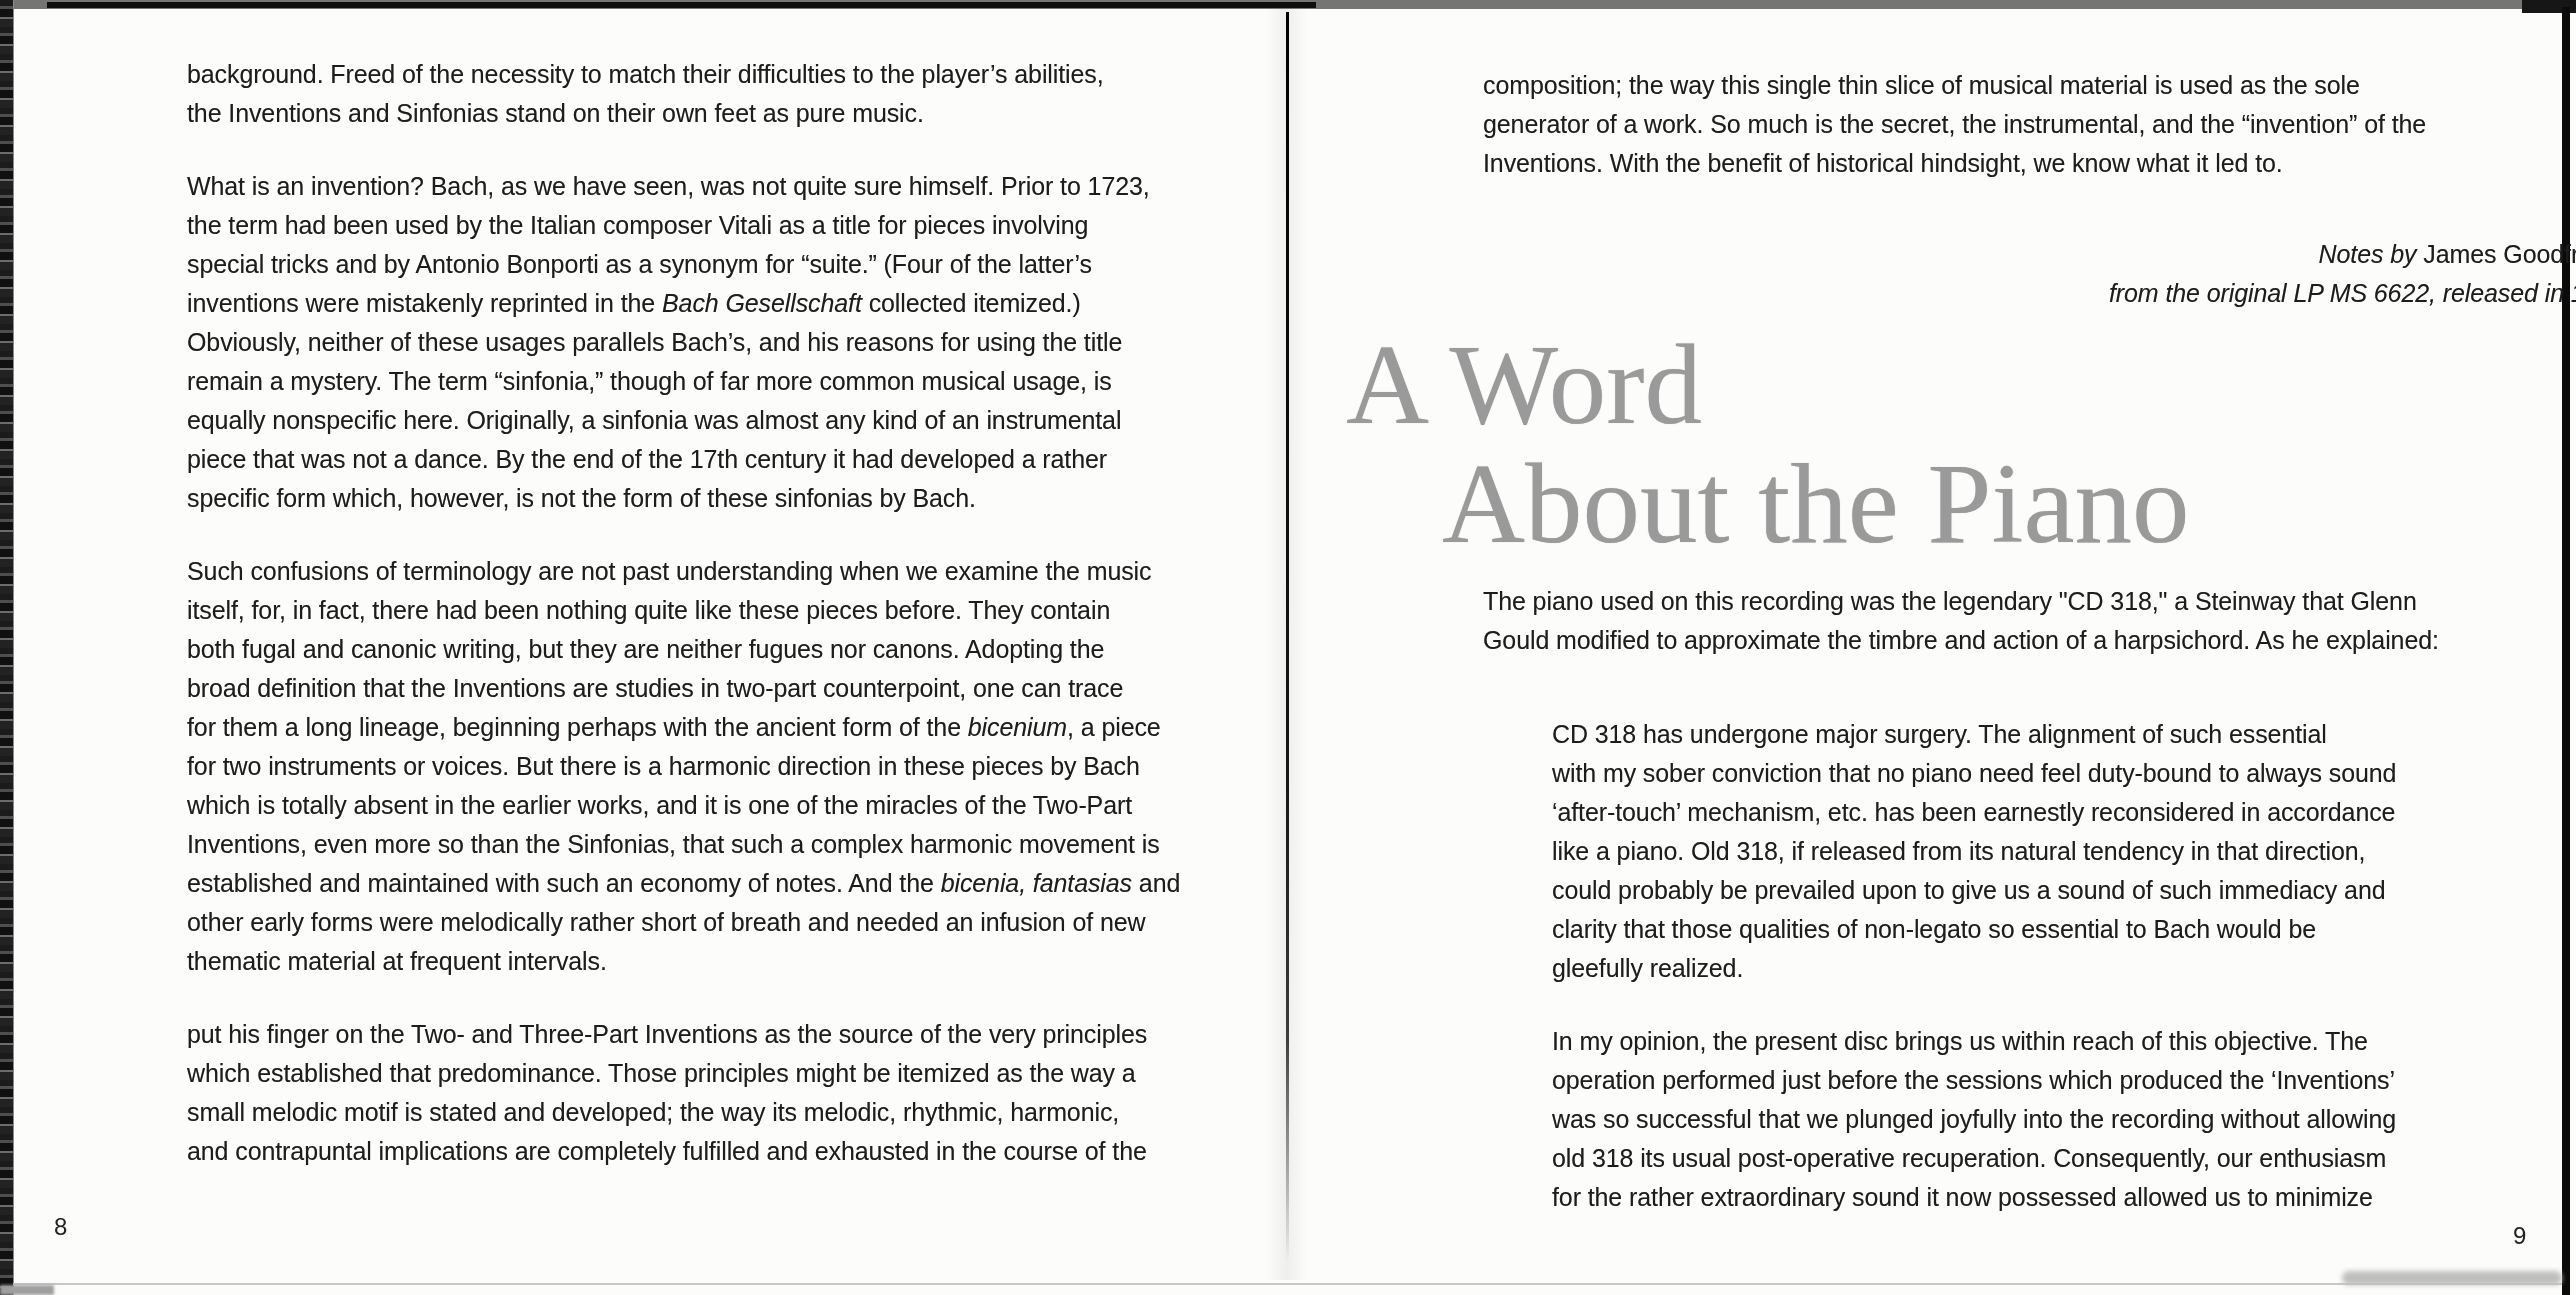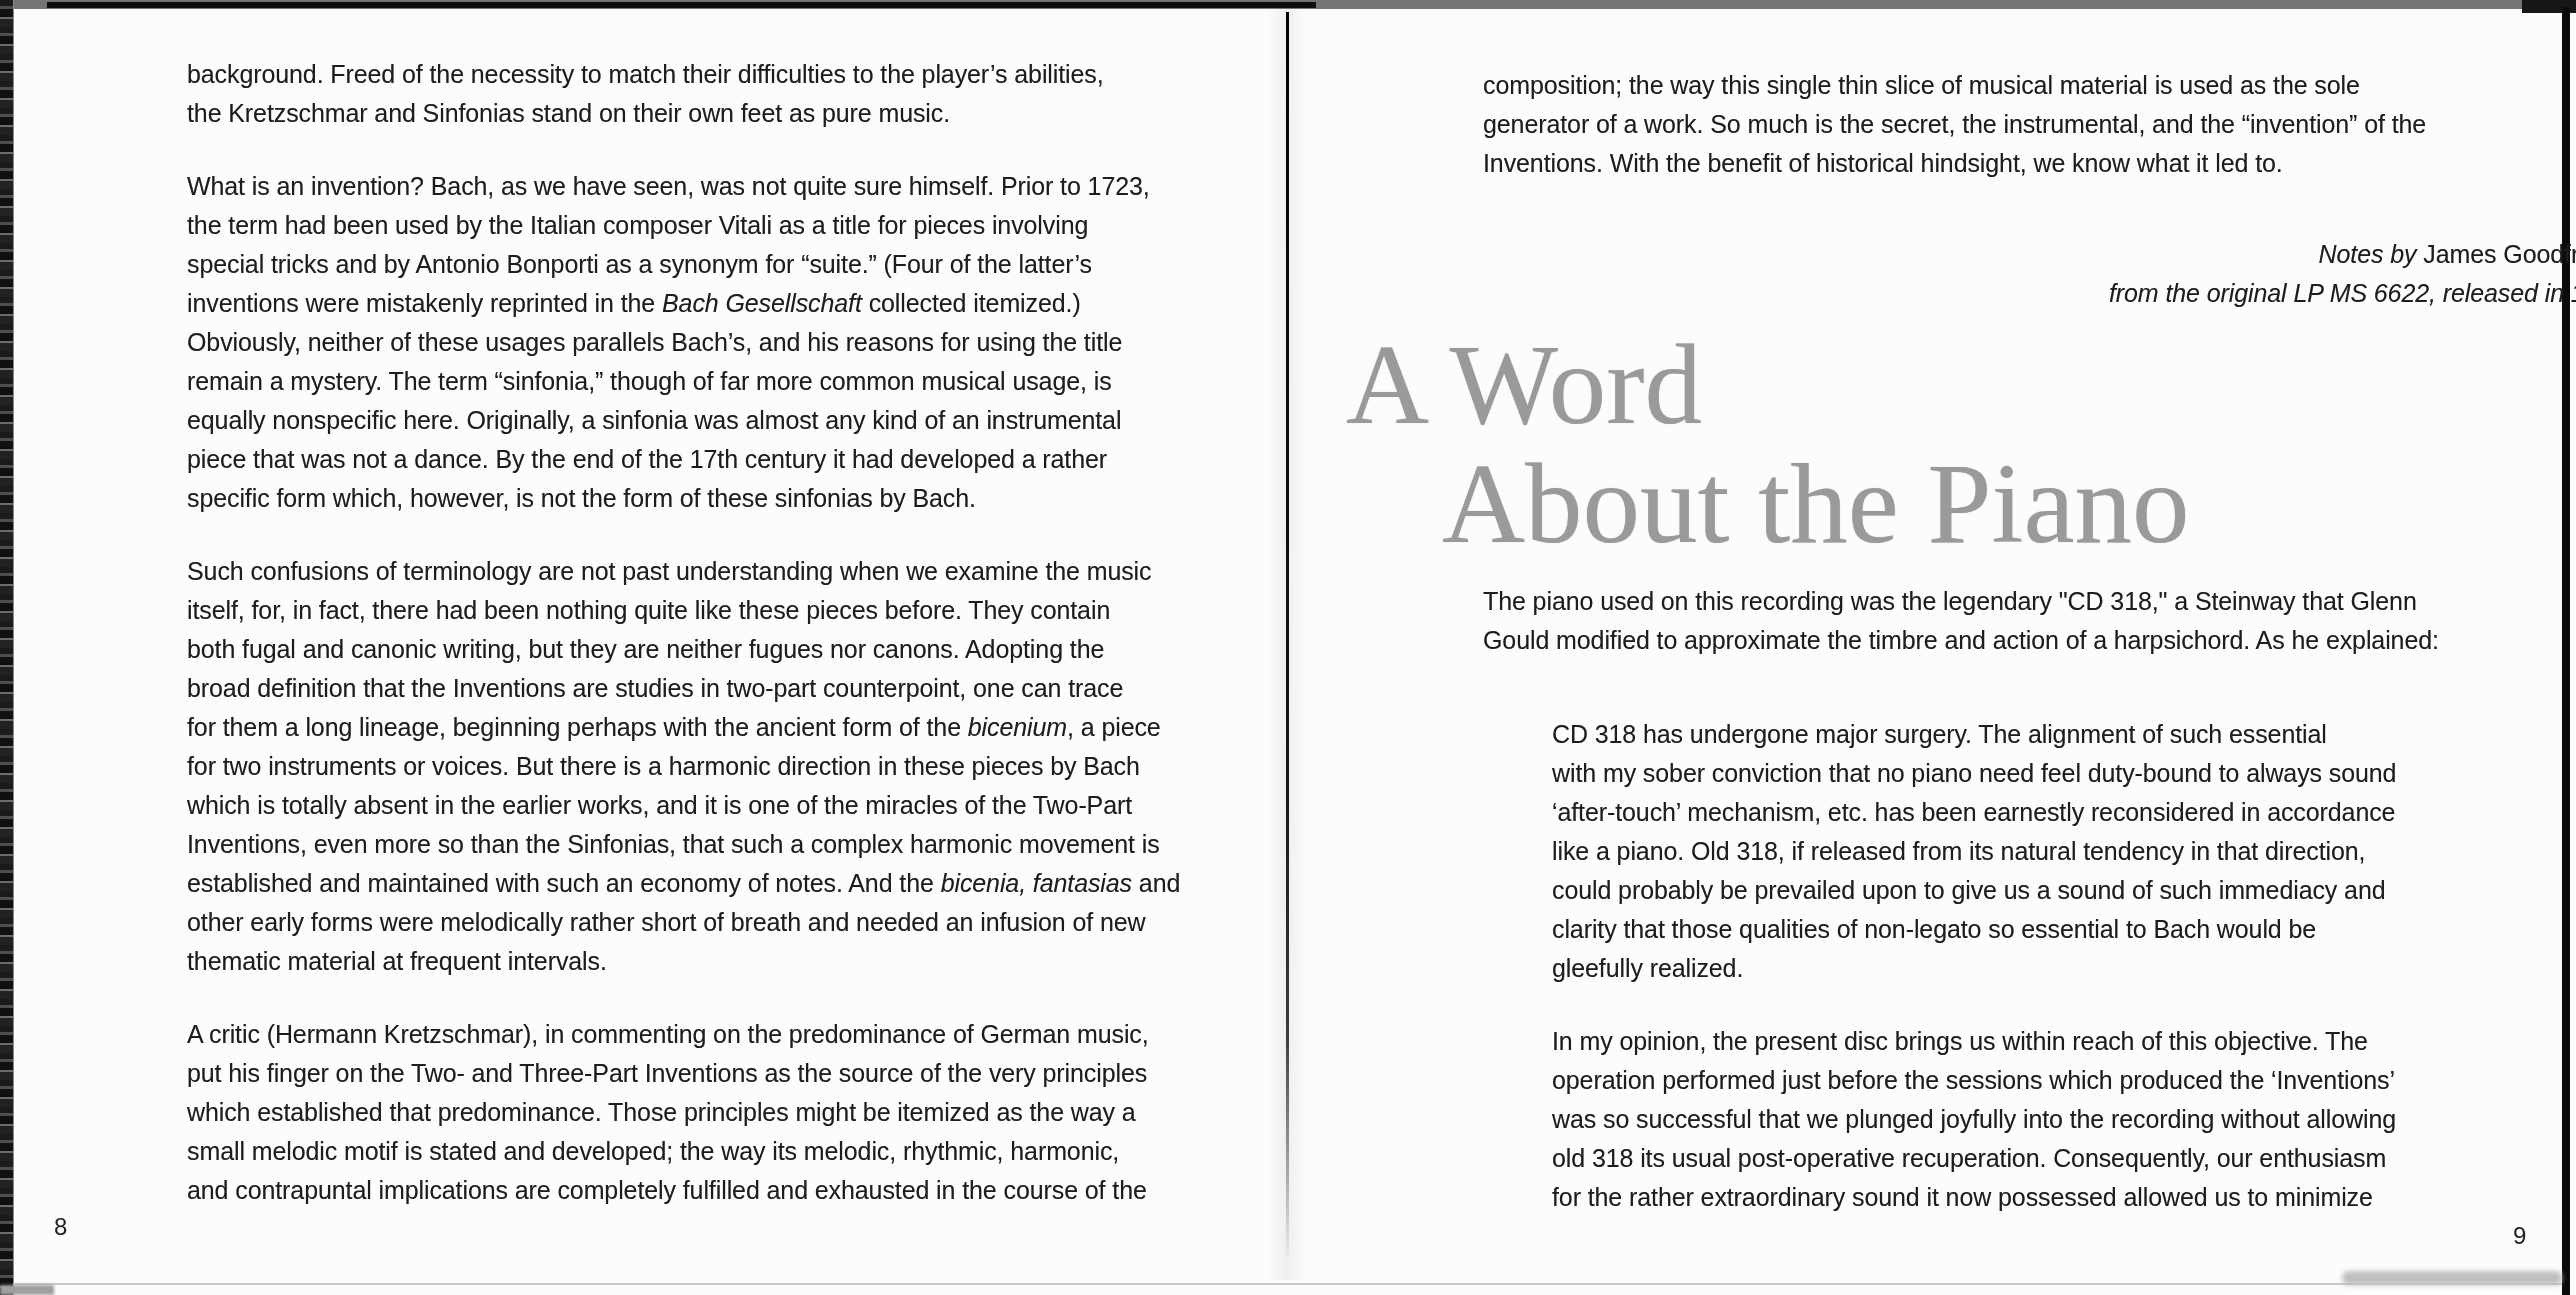--- a/index.html
+++ b/index.html
@@ -71,21 +71,21 @@
 <div class="abs fold"></div>
 <div class="abs edge-right"></div>
 <div class="abs bottom-line"></div>
 <div class="abs smudge-a"></div>
 <div class="abs smudge-b"></div>
 
 <div>
   <div class="abs bodytext" style="left:187px;top:55px;width:1091px;">
       <div class="para">
         <div class="line">background. Freed of the necessity to match their difficulties to the player’s abilities,</div>
-        <div class="line">the Kretzschmar and Sinfonias stand on their own feet as pure music.</div>
+        <div class="line">the Inventions and Sinfonias stand on their own feet as pure music.</div>
       </div>
       <div class="para">
         <div class="line">What is an invention? Bach, as we have seen, was not quite sure himself. Prior to 1723,</div>
         <div class="line">the term had been used by the Italian composer Vitali as a title for pieces involving</div>
         <div class="line">special tricks and by Antonio Bonporti as a synonym for “suite.” (Four of the latter’s</div>
         <div class="line"><span>inventions were mistakenly reprinted in the </span><span class="it">Bach Gesellschaft</span><span> collected itemized.)</span></div>
         <div class="line">Obviously, neither of these usages parallels Bach’s, and his reasons for using the title</div>
         <div class="line">remain a mystery. The term “sinfonia,” though of far more common musical usage, is</div>
         <div class="line">equally nonspecific here. Originally, a sinfonia was almost any kind of an instrumental</div>
         <div class="line">piece that was not a dance. By the end of the 17th century it had developed a rather</div>
@@ -98,21 +98,20 @@
         <div class="line">broad definition that the Inventions are studies in two-part counterpoint, one can trace</div>
         <div class="line"><span>for them a long lineage, beginning perhaps with the ancient form of the </span><span class="it">bicenium</span><span>, a piece</span></div>
         <div class="line">for two instruments or voices. But there is a harmonic direction in these pieces by Bach</div>
         <div class="line">which is totally absent in the earlier works, and it is one of the miracles of the Two-Part</div>
         <div class="line">Inventions, even more so than the Sinfonias, that such a complex harmonic movement is</div>
         <div class="line"><span>established and maintained with such an economy of notes. And the </span><span class="it">bicenia, fantasias</span><span> and</span></div>
         <div class="line">other early forms were melodically rather short of breath and needed an infusion of new</div>
         <div class="line">thematic material at frequent intervals.</div>
       </div>
       <div class="para">
-        <div class="line">A critic (Hermann Kretzschmar), in commenting on the predominance of German music,</div>
         <div class="line">put his finger on the Two- and Three-Part Inventions as the source of the very principles</div>
         <div class="line">which established that predominance. Those principles might be itemized as the way a</div>
         <div class="line">small melodic motif is stated and developed; the way its melodic, rhythmic, harmonic,</div>
         <div class="line">and contrapuntal implications are completely fulfilled and exhausted in the course of the</div>
       </div>
     </div>
   <div class="abs pagenum" style="left:54px;top:1213px;">8</div>
 </div>
 
 <div>

